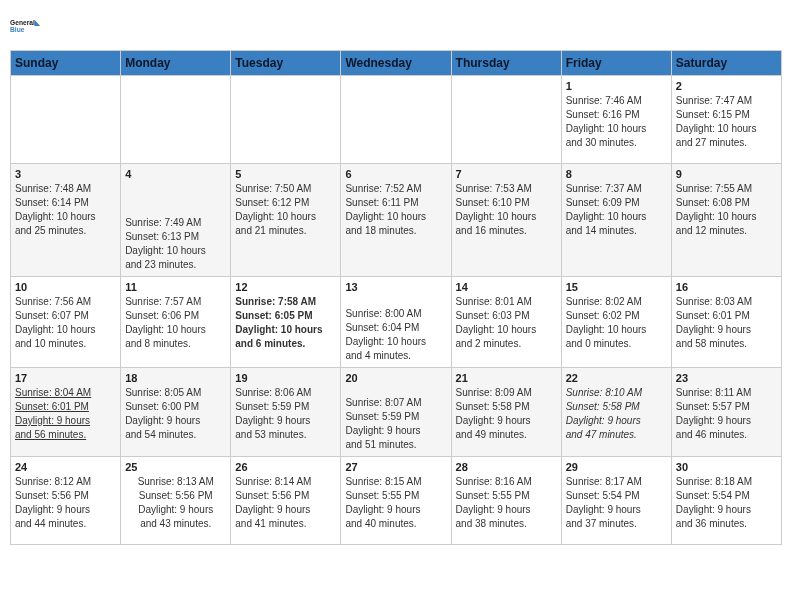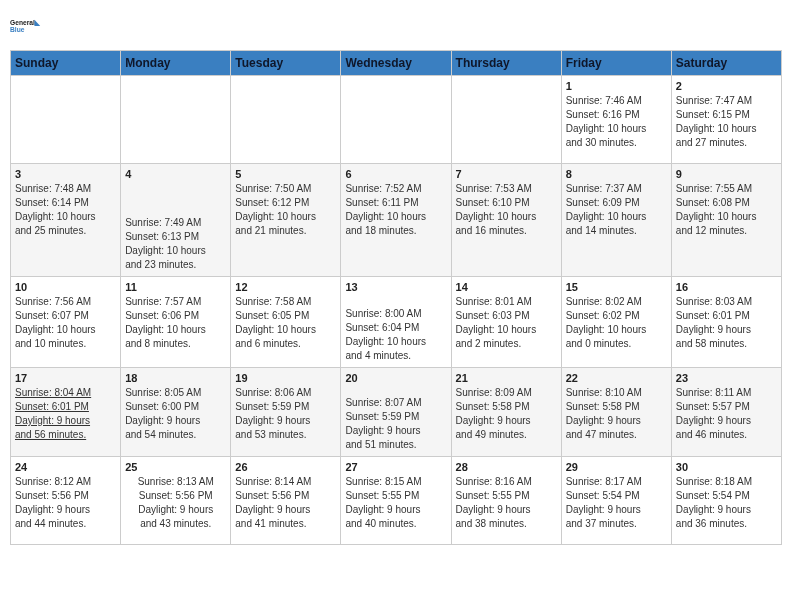--- a/index.html
+++ b/index.html
@@ -189,21 +189,21 @@
         </td>
         <td>
           <div class="day-num">11</div>
           <div class="day-info" style="white-space: pre-line;">Sunrise: 7:57 AM
 Sunset: 6:06 PM
 Daylight: 10 hours
 and 8 minutes.</div>
         </td>
         <td>
           <div class="day-num">12</div>
-          <div class="day-info" style="white-space: pre-line;">Sunrise: 7:58 AM
+          <div class="day-info" style="white-space: pre-line; font-weight: bold;">Sunrise: 7:58 AM
 Sunset: 6:05 PM
 Daylight: 10 hours
 and 6 minutes.</div>
         </td>
         <td>
           <div class="day-num">13</div>
           <div class="day-info" style="white-space: pre-line; margin-top: 14px;">Sunrise: 8:00 AM
 Sunset: 6:04 PM
 Daylight: 10 hours
 and 4 minutes.</div>
@@ -261,21 +261,21 @@
         </td>
         <td>
           <div class="day-num">21</div>
           <div class="day-info" style="white-space: pre-line;">Sunrise: 8:09 AM
 Sunset: 5:58 PM
 Daylight: 9 hours
 and 49 minutes.</div>
         </td>
         <td>
           <div class="day-num">22</div>
-          <div class="day-info" style="white-space: pre-line;">Sunrise: 8:10 AM
+          <div class="day-info" style="white-space: pre-line; font-style: italic;">Sunrise: 8:10 AM
 Sunset: 5:58 PM
 Daylight: 9 hours
 and 47 minutes.</div>
         </td>
         <td>
           <div class="day-num">23</div>
           <div class="day-info" style="white-space: pre-line;">Sunrise: 8:11 AM
 Sunset: 5:57 PM
 Daylight: 9 hours
 and 46 minutes.</div>

